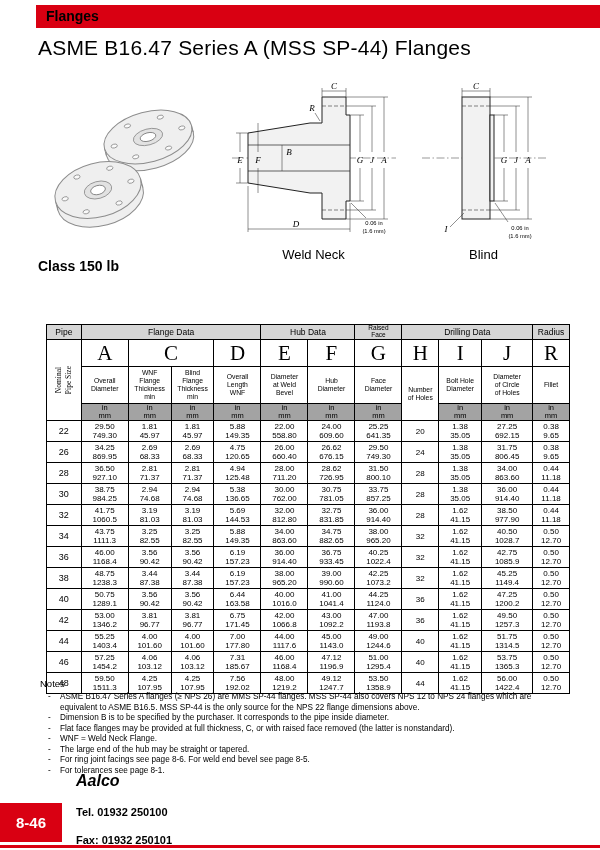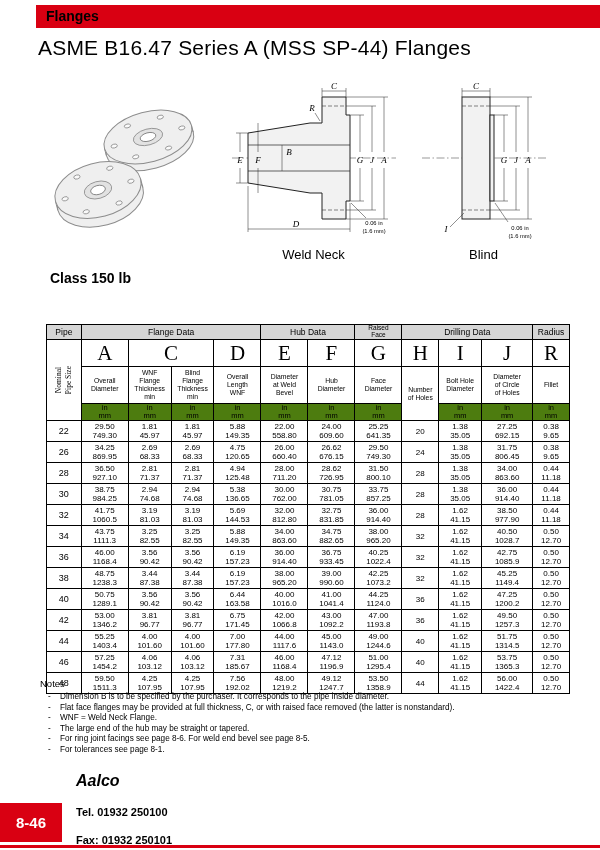--- a/index.html
+++ b/index.html
@@ -22,31 +22,31 @@
   .dashl{ stroke:#333; stroke-width:0.6; stroke-dasharray:4 2; }
   .thin { stroke:#222; stroke-width:0.7; fill:none; }
   .dim  { stroke:#333; stroke-width:0.55; fill:none; }
   .dimtext { font-family:"Liberation Serif", serif; font-style:italic; font-size:9px; fill:#000; text-anchor:middle; }
   .notetext{ font-family:"Liberation Sans", sans-serif; font-size:5.8px; fill:#000; text-anchor:middle; }
   .p3d  { fill:#efefef; stroke:#8c8c8c; stroke-width:1; }
   .hub3d{ fill:#e2e2e2; stroke:#8c8c8c; stroke-width:0.8; }
   .bore3d{ fill:#fff; stroke:#777; stroke-width:0.8; }
   .hole3d{ fill:#fafafa; stroke:#8c8c8c; stroke-width:0.8; }
 
-  .section-title { position:absolute; left:38px; top:258px; margin:12px; font-size:14px; font-weight:bold; }
+  .section-title { position:absolute; left:38px; top:258px; margin:0; font-size:14px; font-weight:bold; }
 
   .ftable { position:absolute; left:46px; top:280px; width:524px; border-collapse:collapse; table-layout:fixed;margin-top:44px; }
   .ftable th, .ftable td { border:1px solid #000; padding:0; text-align:center; vertical-align:middle; }
   .ftable { border:1.5px solid #000; }
   .ftable th { white-space:pre-line; }
   tr.grp th { background:var(--hdr-bg); font-size:8.5px; font-weight:normal; height:15px; }
   tr.grp th.grp-small { font-size:6.5px; line-height:1.05; }
   tr.letters th { font-family:"Liberation Serif", serif; font-size:21px; font-weight:normal; height:27px; background:#fff; }
   tr.descs th { font-size:6.8px; font-weight:normal; line-height:1.15; height:37px; background:#fff; }
-  tr.units th { font-size:7.5px; font-weight:normal; height:17px; background:#4d7c0f; }
+  tr.units th { font-size:7.5px; font-weight:normal; height:17px; background:#a3a3a3; }
   tr.units th div { line-height:8px; }
   .pipe-cell { background:#fff; }
   .rot { writing-mode:vertical-rl; transform:rotate(180deg); font-size:7.5px; line-height:1.35; white-space:pre-line; margin:0 auto; font-weight:normal; }
   tbody td { font-size:8px; height:21px; padding:1px 0; }
   tbody td div { line-height:9.5px; }
   tbody td.nps { font-size:9px; }
 
   .notes { position:absolute; left:40px; top:678px; width:520px; }
   .notes-title { font-size:9.5px; font-weight:normal; margin-bottom:3px; }
   .note { position:relative; padding-left:20px; font-size:8.2px; line-height:1.28; }
@@ -861,20 +861,21 @@
             <div>0.50</div>
             <div>12.70</div>
           </td>
         </tr>
       </tbody>
   </table>
 
   <div class="notes">
     <div class="notes-title">Notes</div>
     <div>
+        <div class="note">ASME B16.47 Series A flanges (≥ NPS 26) are MMS SP-44 flanges. MSS SP-44 also covers NPS 12 to NPS 24 flanges which are equivalent to ASME B16.5. MSS SP-44 is the only source for the NPS 22 flange dimensions above.</div>
         <div class="note">Dimension B is to be specified by the purchaser. It corresponds to the pipe inside diameter.</div>
         <div class="note">Flat face flanges may be provided at full thickness, C, or with raised face removed (the latter is nonstandard).</div>
         <div class="note">WNF = Weld Neck Flange.</div>
         <div class="note">The large end of the hub may be straight or tapered.</div>
         <div class="note">For ring joint facings see page 8-6. For weld end bevel see page 8-5.</div>
         <div class="note">For tolerances see page 8-1.</div>
       </div>
   </div>
 
   <div class="footer">

